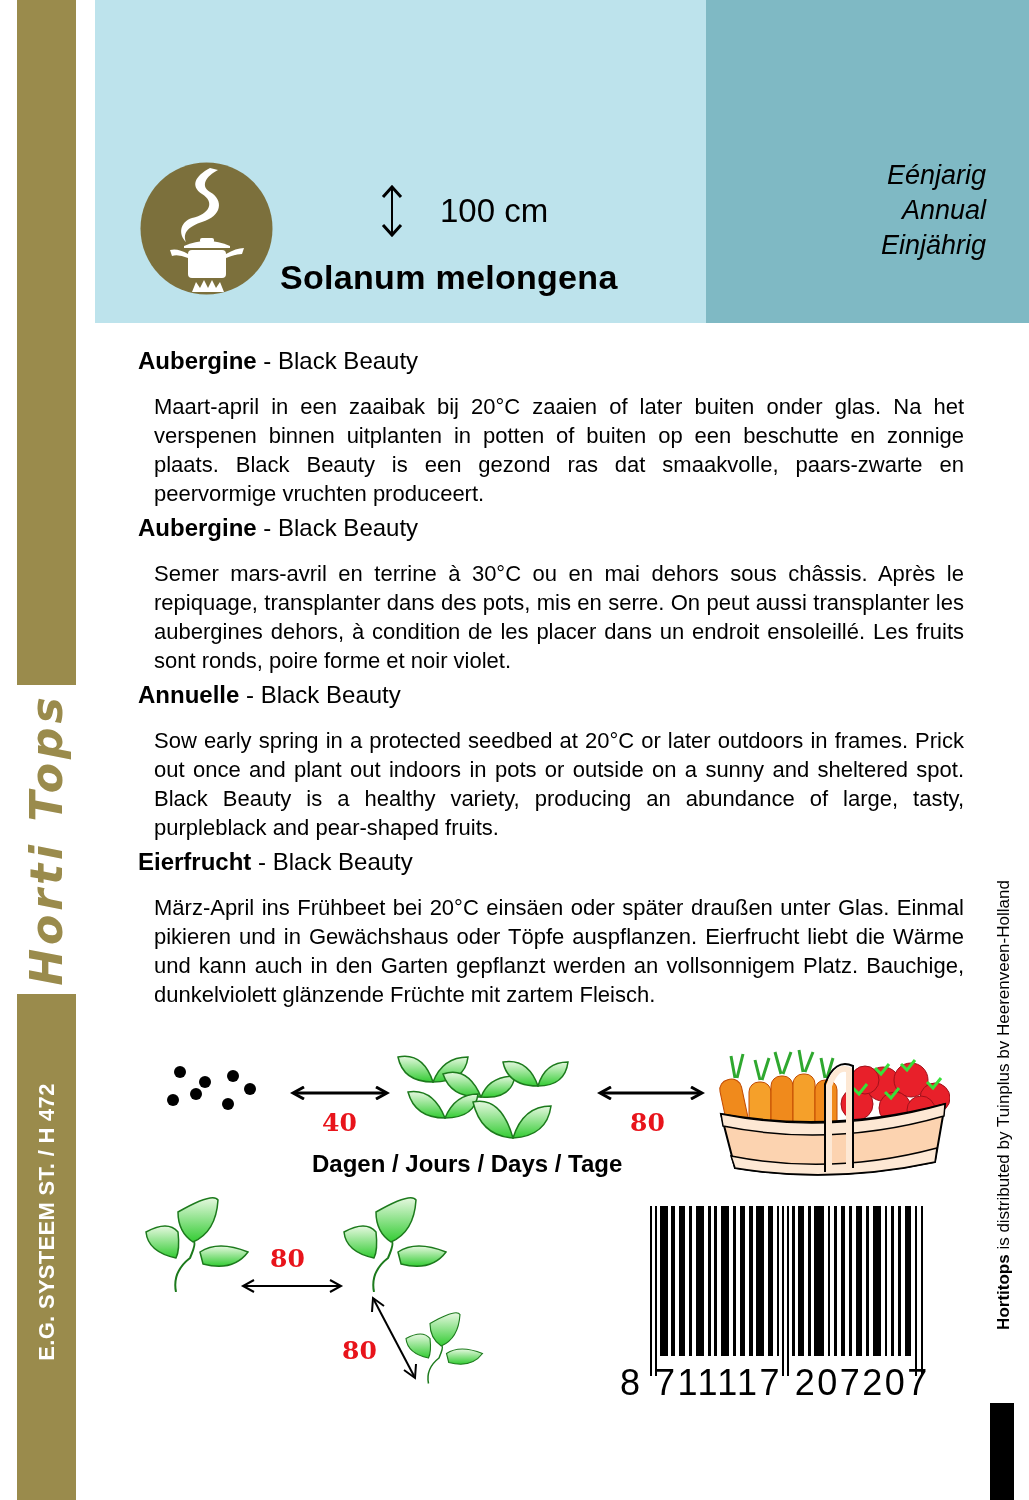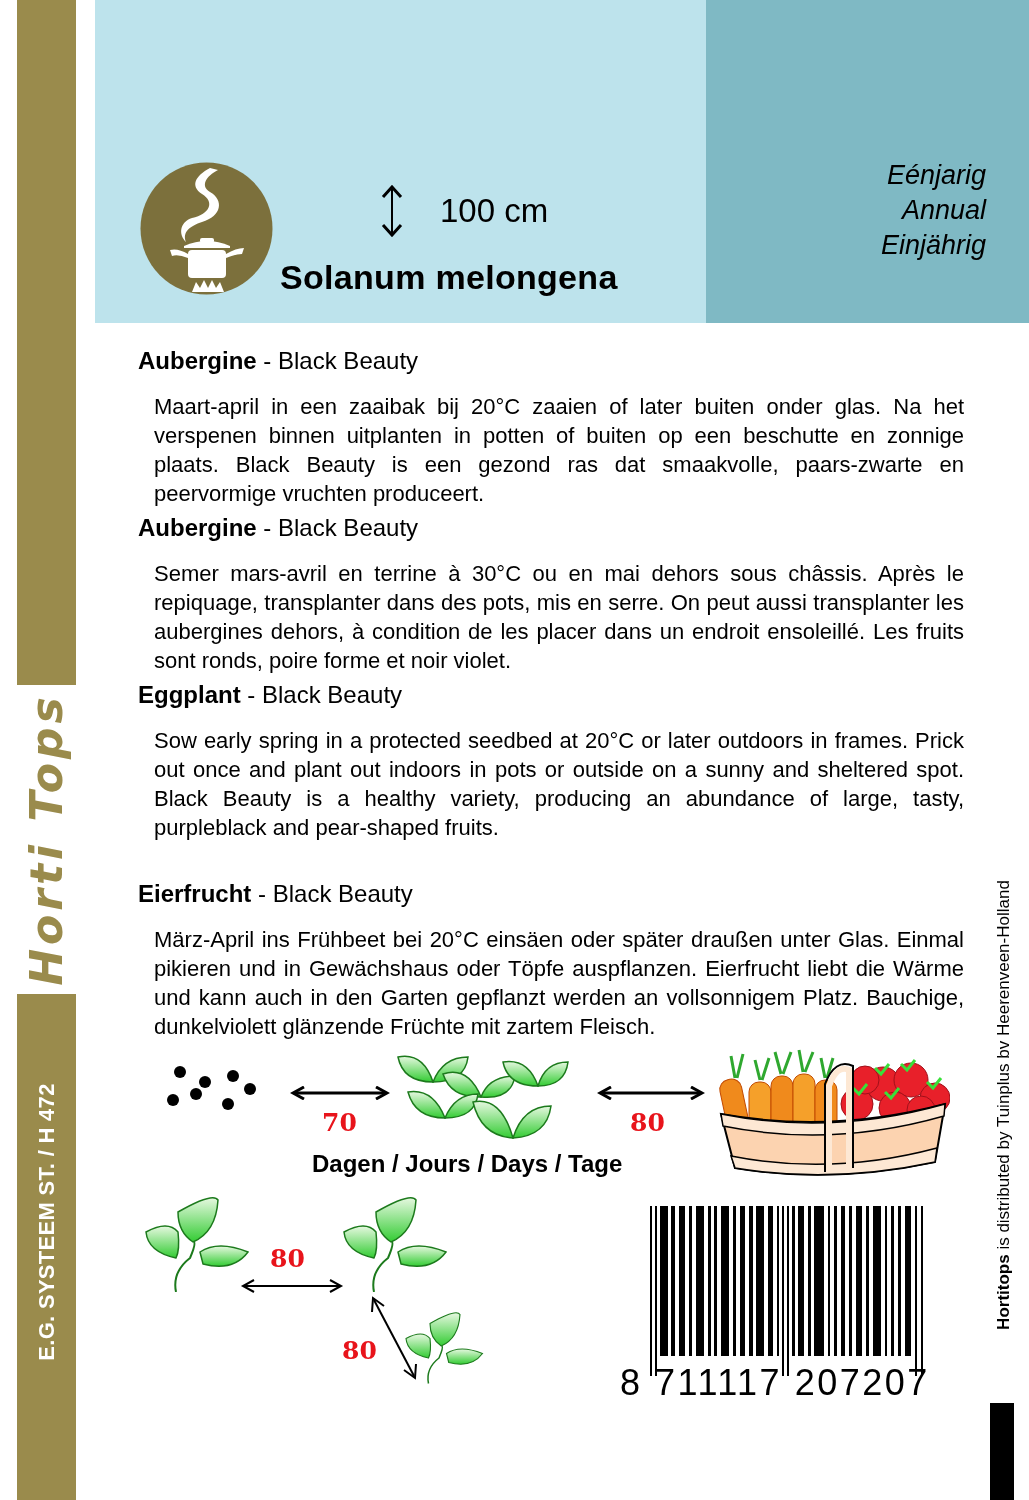--- a/index.html
+++ b/index.html
@@ -93,44 +93,44 @@
 
 <div class="abs desc" style="top:346px;">
   <div class="title"><b>Aubergine</b><span> - Black Beauty</span></div>
   <p>Maart-april in een zaaibak bij 20°C zaaien of later buiten onder glas. Na het verspenen binnen uitplanten in potten of buiten op een beschutte en zonnige plaats. Black Beauty is een gezond ras dat smaakvolle, paars-zwarte en peervormige vruchten produceert.</p>
 </div>
 <div class="abs desc" style="top:513px;">
   <div class="title"><b>Aubergine</b><span> - Black Beauty</span></div>
   <p>Semer mars-avril en terrine à 30°C ou en mai dehors sous châssis. Après le repiquage, transplanter dans des pots, mis en serre. On peut aussi transplanter les aubergines dehors, à condition de les placer dans un endroit ensoleillé. Les fruits sont ronds, poire forme et noir violet.</p>
 </div>
 <div class="abs desc" style="top:680px;">
-  <div class="title"><b>Eggplant</b><span> - Black Beauty</span></div>
+  <div class="title"><b>Annuelle</b><span> - Black Beauty</span></div>
   <p>Sow early spring in a protected seedbed at 20°C or later outdoors in frames. Prick out once and plant out indoors in pots or outside on a sunny and sheltered spot. Black Beauty is a healthy variety, producing an abundance of large, tasty, purpleblack and pear-shaped fruits.</p>
 </div>
-<div class="abs desc" style="top:879px;">
+<div class="abs desc" style="top:847px;">
   <div class="title"><b>Eierfrucht</b><span> - Black Beauty</span></div>
   <p>März-April ins Frühbeet bei 20°C einsäen oder später draußen unter Glas. Einmal pikieren und in Gewächshaus oder Töpfe auspflanzen. Eierfrucht liebt die Wärme und kann auch in den Garten gepflanzt werden an vollsonnigem Platz. Bauchige, dunkelviolett glänzende Früchte mit zartem Fleisch.</p>
 </div>
 
 <svg class="abs seeds" viewBox="0 0 100 60">
   <circle cx="20" cy="8" r="6"></circle>
     <circle cx="45" cy="18" r="6"></circle>
     <circle cx="73" cy="12" r="6"></circle>
   <circle cx="90" cy="25" r="6"></circle>
     <circle cx="13" cy="36" r="6"></circle>
     <circle cx="36" cy="30" r="6"></circle>
   <circle cx="68" cy="40" r="6"></circle>
 </svg>
 
 <svg class="abs arrow-h" style="left:290px;top:1086px;" width="100" height="14" viewBox="0 0 100 14">
   <line x1="4" y1="7" x2="96" y2="7" stroke="#000" stroke-width="3"></line>
   <path d="M14 1 L3 7 L14 13" stroke="#000" stroke-width="3" fill="none"></path>
   <path d="M86 1 L97 7 L86 13" stroke="#000" stroke-width="3" fill="none"></path>
 </svg>
-<div class="abs num-red" style="left:322px;top:1108px;">70</div>
+<div class="abs num-red" style="left:322px;top:1108px;">40</div>
 
 <svg class="abs" style="left:393px;top:1052px;" width="200" height="92" viewBox="0 0 200 92">
   <defs>
     <linearGradient id="lg" x1="0" y1="0" x2="0" y2="1">
       <stop offset="0" stop-color="#e6f8e0"></stop>
         <stop offset="1" stop-color="#33cc33"></stop>
     </linearGradient>
   </defs>
   <g stroke="#1c7a1c" stroke-width="1.5" fill="url(#lg)">
     <path d="M5 5 Q 30 0 40 30 Q 10 30 5 5 Z"></path>

